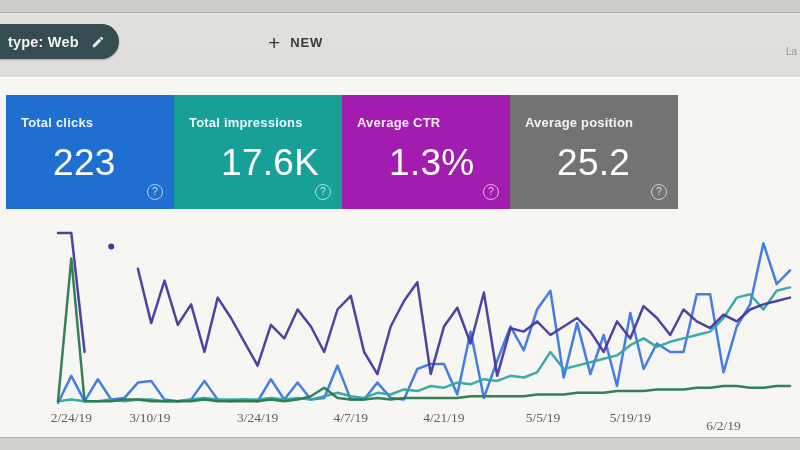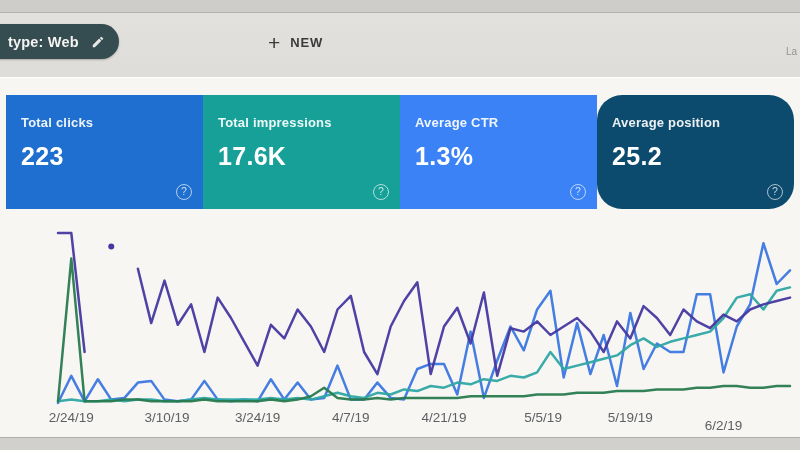--- a/index.html
+++ b/index.html
@@ -47,34 +47,34 @@
   
   .panel {
     position:absolute; left:0; top:77px; width:800px; height:360px;
     background:#f8f6f3;
     box-shadow:inset 0 1px 0 #fffefb;
   }
   .cards-row {
     position:absolute; left:6px; top:18px; display:flex;
   }
   .card {
-    width:197px; height:114px; position:relative;
+    width:168px; height:114px; position:relative;
     color:#ffffff; padding:20px 0 0 15px; cursor:pointer;
   }
   .card .card-label { font-size:13px; font-weight:bold; opacity:.92; letter-spacing:.2px; }
-  .card .card-value { font-size:25px; font-weight:700; margin-top:12px; letter-spacing:.3px; }
+  .card .card-value { font-size:37px; font-weight:400; margin-top:12px; letter-spacing:.3px;margin-left:32px; }
   .card .help {
     position:absolute; right:11px; bottom:9px;
     width:16px; height:16px; border:1.4px solid rgba(255,255,255,.65);
     border-radius:50%; color:rgba(255,255,255,.75);
     font-size:10.5px; line-height:13.5px; text-align:center; cursor:pointer;
   }
 
   
-  .chart-region { position:absolute; left:0; top:0; width:776px; height:450px; pointer-events:none; }
+  .chart-region { position:absolute; left:0; top:0; width:776px; height:450px; pointer-events:none;font-family:Liberation Serif, serif; }
   #chart-svg { position:absolute; left:0; top:0; }
   .x-labels { position:absolute; left:0; top:0; width:800px; height:450px; }
   .x-label {
     position:absolute; top:410px; transform:translateX(-50%);
     font-size:13.5px; color:#5d6064; white-space:nowrap;
   }
 
   
   .bottom-strip {
     position:absolute; left:0; top:437px; width:800px; height:13px;
@@ -105,45 +105,45 @@
     <div class="card" style="background: rgb(30, 111, 208);">
       <div class="card-label">Total clicks</div>
       <div class="card-value">223</div>
       <div class="help">?</div>
     </div>
     <div class="card" style="background: rgb(22, 160, 152);">
       <div class="card-label">Total impressions</div>
       <div class="card-value">17.6K</div>
       <div class="help">?</div>
     </div>
-    <div class="card" style="background: #3b82f6;">
+    <div class="card" style="background: #a21caf;">
       <div class="card-label">Average CTR</div>
       <div class="card-value">1.3%</div>
       <div class="help">?</div>
     </div>
-    <div class="card" style="background: #0c4a6e; border-radius: 25px;">
+    <div class="card" style="background: #737373;">
       <div class="card-label">Average position</div>
       <div class="card-value">25.2</div>
       <div class="help">?</div>
     </div>
   </div>
 </div>
 
 <div class="chart-region">
   <svg id="chart-svg" width="800" height="450" viewBox="0 0 800 450">
       <polyline points="58.0,403.0 71.3,375.8 84.6,401.3 97.9,379.2 111.2,399.6 124.5,397.9 137.9,382.6 151.2,380.9 164.5,399.6 177.8,401.3 191.1,399.6 204.4,380.9 217.7,399.6 231.0,401.3 244.3,399.6 257.6,401.3 270.9,379.2 284.3,399.6 297.6,382.6 310.9,399.6 324.2,397.9 337.5,365.6 350.8,399.6 364.1,399.6 377.4,382.6 390.7,397.9 404.0,399.6 417.3,369.0 430.7,363.9 444.0,363.9 457.3,394.5 470.6,331.6 483.9,397.9 497.2,360.5 510.5,326.5 523.8,350.3 537.1,309.5 550.4,290.8 563.7,377.5 577.1,323.1 590.4,374.1 603.7,335.0 617.0,386.0 630.3,312.9 643.6,369.0 656.9,343.5 670.2,352.0 683.5,352.0 696.8,294.2 710.1,294.2 723.5,372.4 736.8,326.5 750.1,304.4 763.4,243.2 776.7,284.0 790.0,270.4" fill="none" stroke="#3b77e0" stroke-width="2.5" stroke-linejoin="round" stroke-linecap="round" opacity="0.95"></polyline>
       <polyline points="58.0,401.3 71.3,399.6 84.6,401.3 97.9,401.3 111.2,399.6 124.5,401.3 137.9,399.6 151.2,399.6 164.5,401.3 177.8,401.3 191.1,399.6 204.4,397.9 217.7,399.6 231.0,399.6 244.3,399.6 257.6,399.6 270.9,397.9 284.3,399.6 297.6,397.9 310.9,399.6 324.2,396.2 337.5,392.8 350.8,396.2 364.1,397.9 377.4,392.8 390.7,394.5 404.0,389.4 417.3,391.1 430.7,386.0 444.0,387.7 457.3,382.6 470.6,384.3 483.9,379.2 497.2,380.9 510.5,375.8 523.8,377.5 537.1,372.4 550.4,352.0 563.7,369.0 577.1,365.6 590.4,362.2 603.7,358.8 617.0,355.4 630.3,345.2 643.6,338.4 656.9,346.9 670.2,341.8 683.5,338.4 696.8,335.0 710.1,331.6 723.5,318.0 736.8,297.6 750.1,294.2 763.4,309.5 776.7,290.8 790.0,287.4" fill="none" stroke="#2ea6a4" stroke-width="2.5" stroke-linejoin="round" stroke-linecap="round" opacity="0.95"></polyline>
       <polyline points="58.0,401.3 71.3,258.5 84.6,401.3 97.9,401.3 111.2,401.3 124.5,399.6 137.9,399.6 151.2,401.3 164.5,401.3 177.8,401.3 191.1,401.3 204.4,399.6 217.7,401.3 231.0,401.3 244.3,401.3 257.6,401.3 270.9,399.6 284.3,401.3 297.6,399.6 310.9,396.2 324.2,387.7 337.5,397.9 350.8,399.6 364.1,399.6 377.4,397.9 390.7,399.6 404.0,397.9 417.3,397.9 430.7,397.9 444.0,397.9 457.3,397.9 470.6,396.2 483.9,396.2 497.2,396.2 510.5,396.2 523.8,396.2 537.1,394.5 550.4,394.5 563.7,394.5 577.1,392.8 590.4,392.8 603.7,392.8 617.0,391.1 630.3,391.1 643.6,391.1 656.9,389.4 670.2,389.4 683.5,389.4 696.8,387.7 710.1,387.7 723.5,386.0 736.8,386.0 750.1,387.7 763.4,387.7 776.7,386.0 790.0,386.0" fill="none" stroke="#287a4e" stroke-width="2.5" stroke-linejoin="round" stroke-linecap="round" opacity="0.95"></polyline>
       <polyline points="58.0,233.0 71.3,233.0 84.6,352.0" fill="none" stroke="#4638a0" stroke-width="2.5" stroke-linejoin="round" stroke-linecap="round" opacity="0.95"></polyline>
       <circle cx="111.23636363636363" cy="246.6" r="3" fill="#4638a0"></circle>
       <polyline points="137.9,268.7 151.2,323.1 164.5,280.6 177.8,324.8 191.1,304.4 204.4,352.0 217.7,297.6 231.0,318.0 244.3,341.8 257.6,365.6 270.9,324.8 284.3,338.4 297.6,309.5 310.9,326.5 324.2,352.0 337.5,309.5 350.8,295.9 364.1,352.0 377.4,374.1 390.7,326.5 404.0,301.0 417.3,282.3 430.7,374.1 444.0,326.5 457.3,307.8 470.6,343.5 483.9,292.5 497.2,375.8 510.5,328.2 523.8,331.6 537.1,321.4 550.4,335.0 563.7,326.5 577.1,318.0 590.4,331.6 603.7,352.0 617.0,321.4 630.3,338.4 643.6,306.1 656.9,318.0 670.2,335.0 683.5,309.5 696.8,321.4 710.1,328.2 723.5,314.6 736.8,321.4 750.1,309.5 763.4,304.4 776.7,301.0 790.0,297.6" fill="none" stroke="#4638a0" stroke-width="2.5" stroke-linejoin="round" stroke-linecap="round" opacity="0.95"></polyline>
     </svg>
   <div class="x-labels" id="x-labels">
       <span class="x-label" style="left: 71.3091px;">2/24/19</span>
-      <span class="x-label" style="left: 167px;">3/10/19</span>
+      <span class="x-label" style="left: 150px;">3/10/19</span>
       <span class="x-label" style="left: 257.636px;">3/24/19</span>
       <span class="x-label" style="left: 350.8px;">4/7/19</span>
       <span class="x-label" style="left: 443.964px;">4/21/19</span>
       <span class="x-label" style="left: 537.127px; margin-left: 6px;">5/5/19</span>
       <span class="x-label" style="left: 630.291px;">5/19/19</span>
       <span class="x-label" style="left: 723.455px; margin-top: 8px;">6/2/19</span>
     </div>
 </div>
 
 <div class="bottom-strip"></div>

